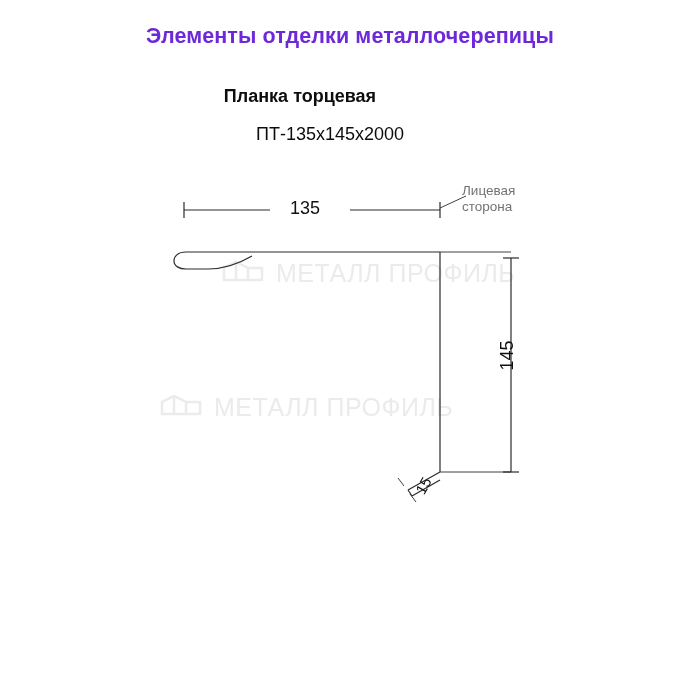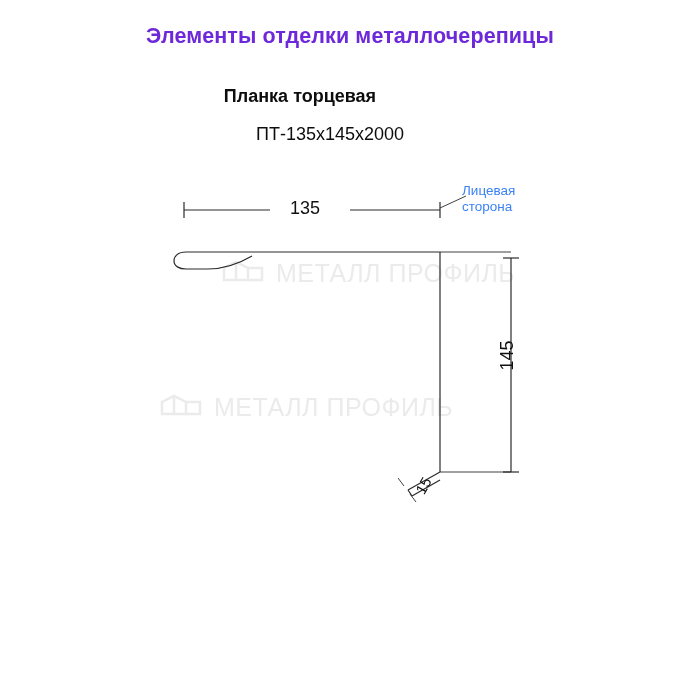--- a/index.html
+++ b/index.html
@@ -104,21 +104,21 @@
     left: 415px;
     font-size: 15px;
     transform: rotate(-60deg);
     transform-origin: center center;
   }
   .lbl-face {
     top: 183px;
     left: 462px;
     font-size: 13.5px;
     line-height: 16px;
-    color: #3b82f6;
+    color: #737373;
     text-align: left;
   }
 
   
   .footer {
     position: absolute;
     left: 18px;
     bottom: 14px;
     font-size: 12.5px;
     line-height: 19px;

